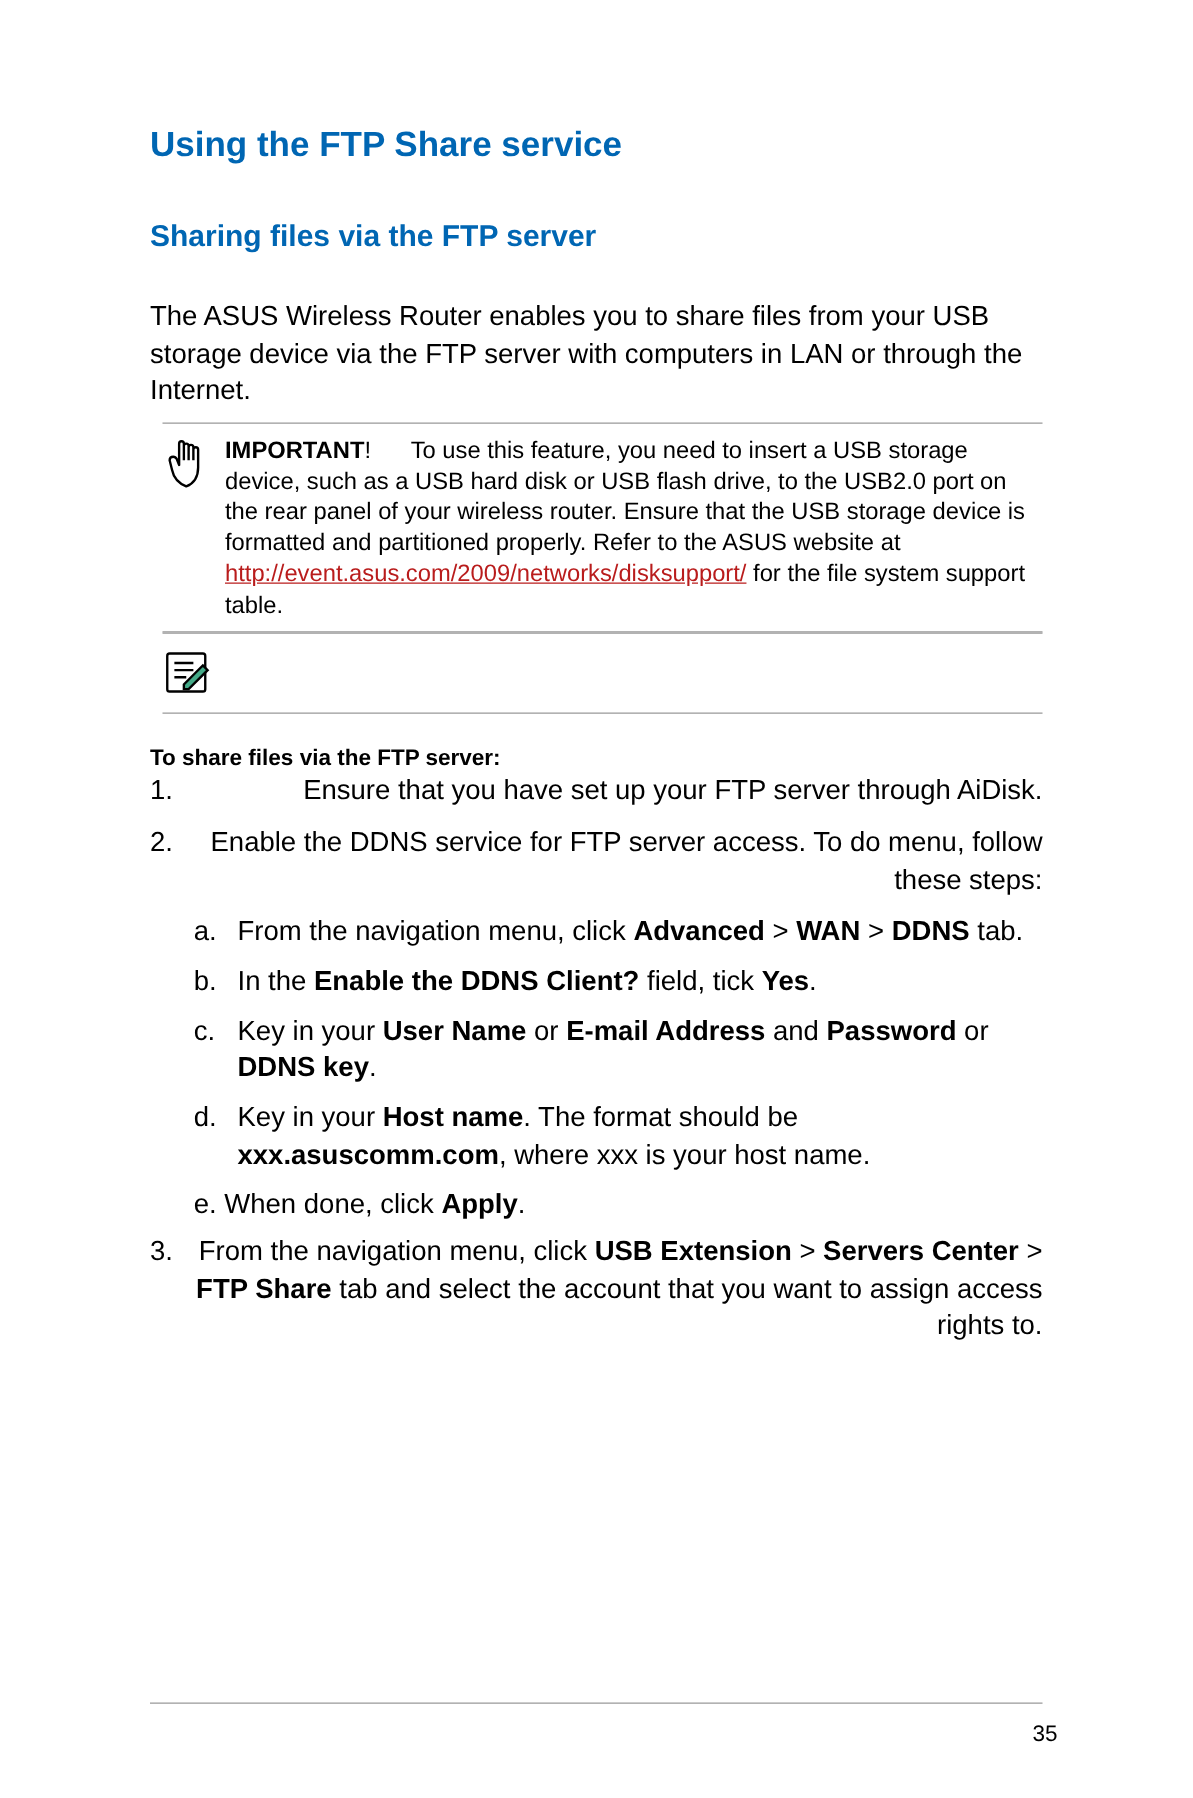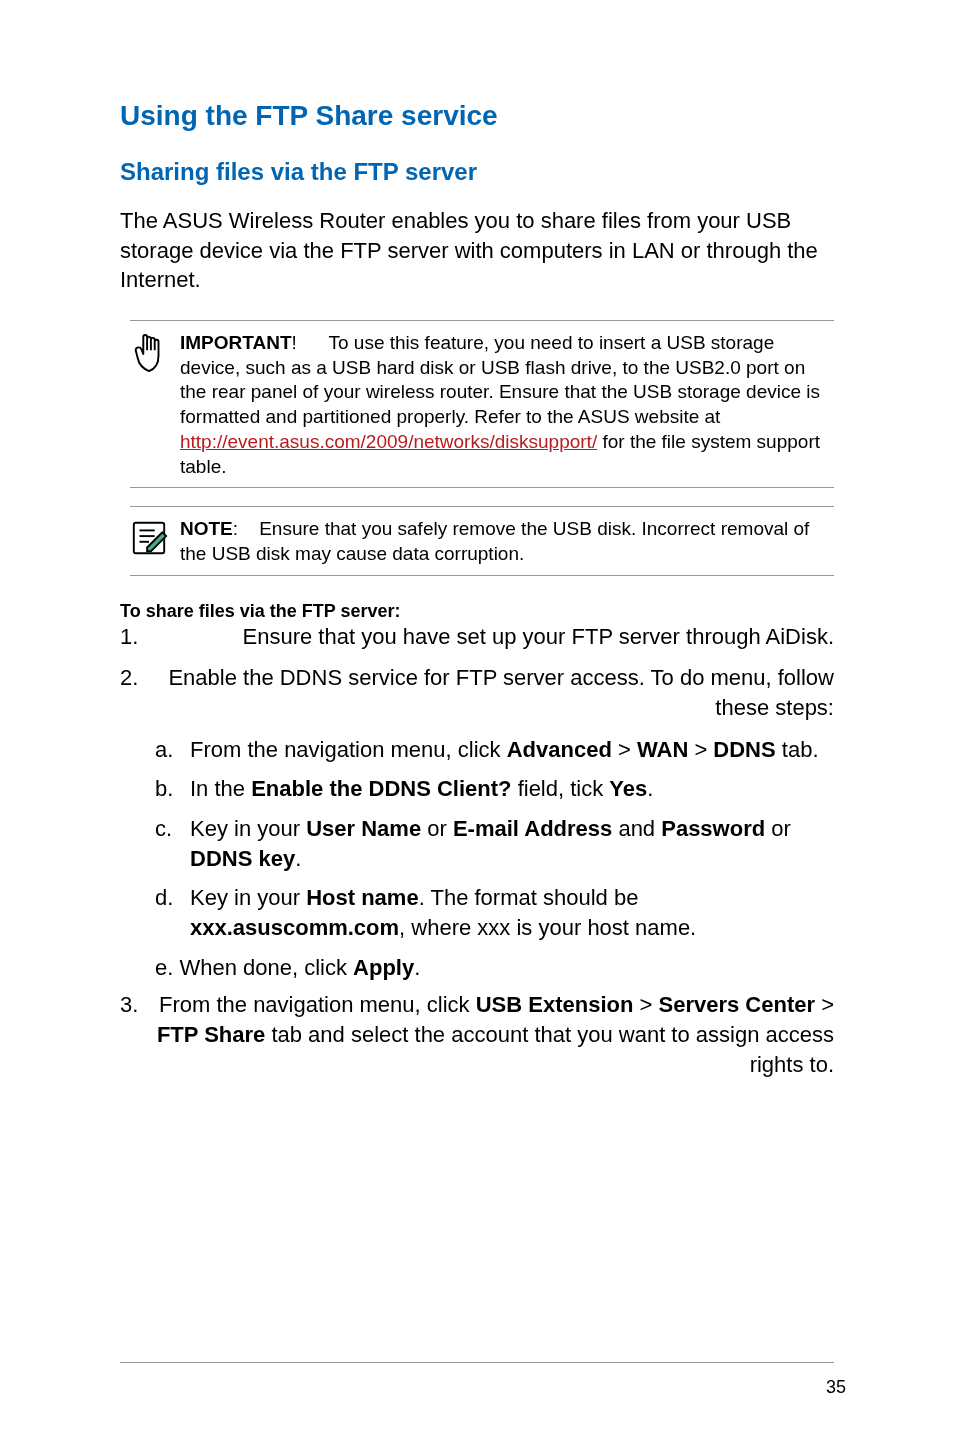--- a/index.html
+++ b/index.html
@@ -13,40 +13,39 @@
       height: 1438px;
       padding: 100px 120px 60px 120px;
       background: white;
       color: #000;
       position: relative;
     }
     .h1 {
       color: #0066b3;
       font-size: 28px;
       font-weight: bold;
-      margin-bottom: 26px;
+      margin-bottom: 44px;
     }
     .h2 {
       color: #0066b3;
       font-size: 24px;
       font-weight: bold;
-      margin-bottom: 20px;
+      margin-bottom: 34px;
     }
     .intro {
       font-size: 22px;
       line-height: 1.35;
-      margin-bottom: 25px;
+      margin-bottom: 11px;
     }
     .callout {
       display: flex;
       align-items: flex-start;
       border-top: 1px solid #999;
       border-bottom: 1px solid #999;
       padding: 10px 0 8px 0;
-      margin-bottom: 18px;
       margin-left: 10px;
     }
     .callout-icon {
       width: 50px;
       flex-shrink: 0;
       padding-top: 2px;
     }
     .callout-text {
       font-size: 19px;
       line-height: 1.3;
@@ -151,23 +150,20 @@
 <div class="callout">
   <div class="callout-icon">
     <svg class="note-icon" viewBox="0 0 40 40" fill="none" stroke="#000" stroke-width="2">
       <rect x="4" y="4" width="32" height="32" rx="2"></rect>
       <line x1="10" y1="12" x2="26" y2="12"></line>
       <line x1="10" y1="18" x2="26" y2="18"></line>
       <line x1="10" y1="24" x2="20" y2="24"></line>
       <path d="M 28 20 L 34 14 L 38 18 L 22 34 L 18 34 L 18 30 Z" fill="#4a8" stroke="#000"></path>
     </svg>
   </div>
-  <div class="callout-text">
-    <span class="label">NOTE</span><span>:</span>&nbsp;&nbsp;&nbsp;&nbsp;<span>Ensure that you safely remove the USB disk. Incorrect removal of the USB disk may cause data corruption.</span>
-  </div>
 </div>
 
 <h3 class="h3">To share files via the FTP server:</h3>
 
 <div class="list-num">
   <div class="num">1.</div>
   <div class="content">Ensure that you have set up your FTP server through AiDisk.</div>
 </div>
 
 <div class="list-num">

